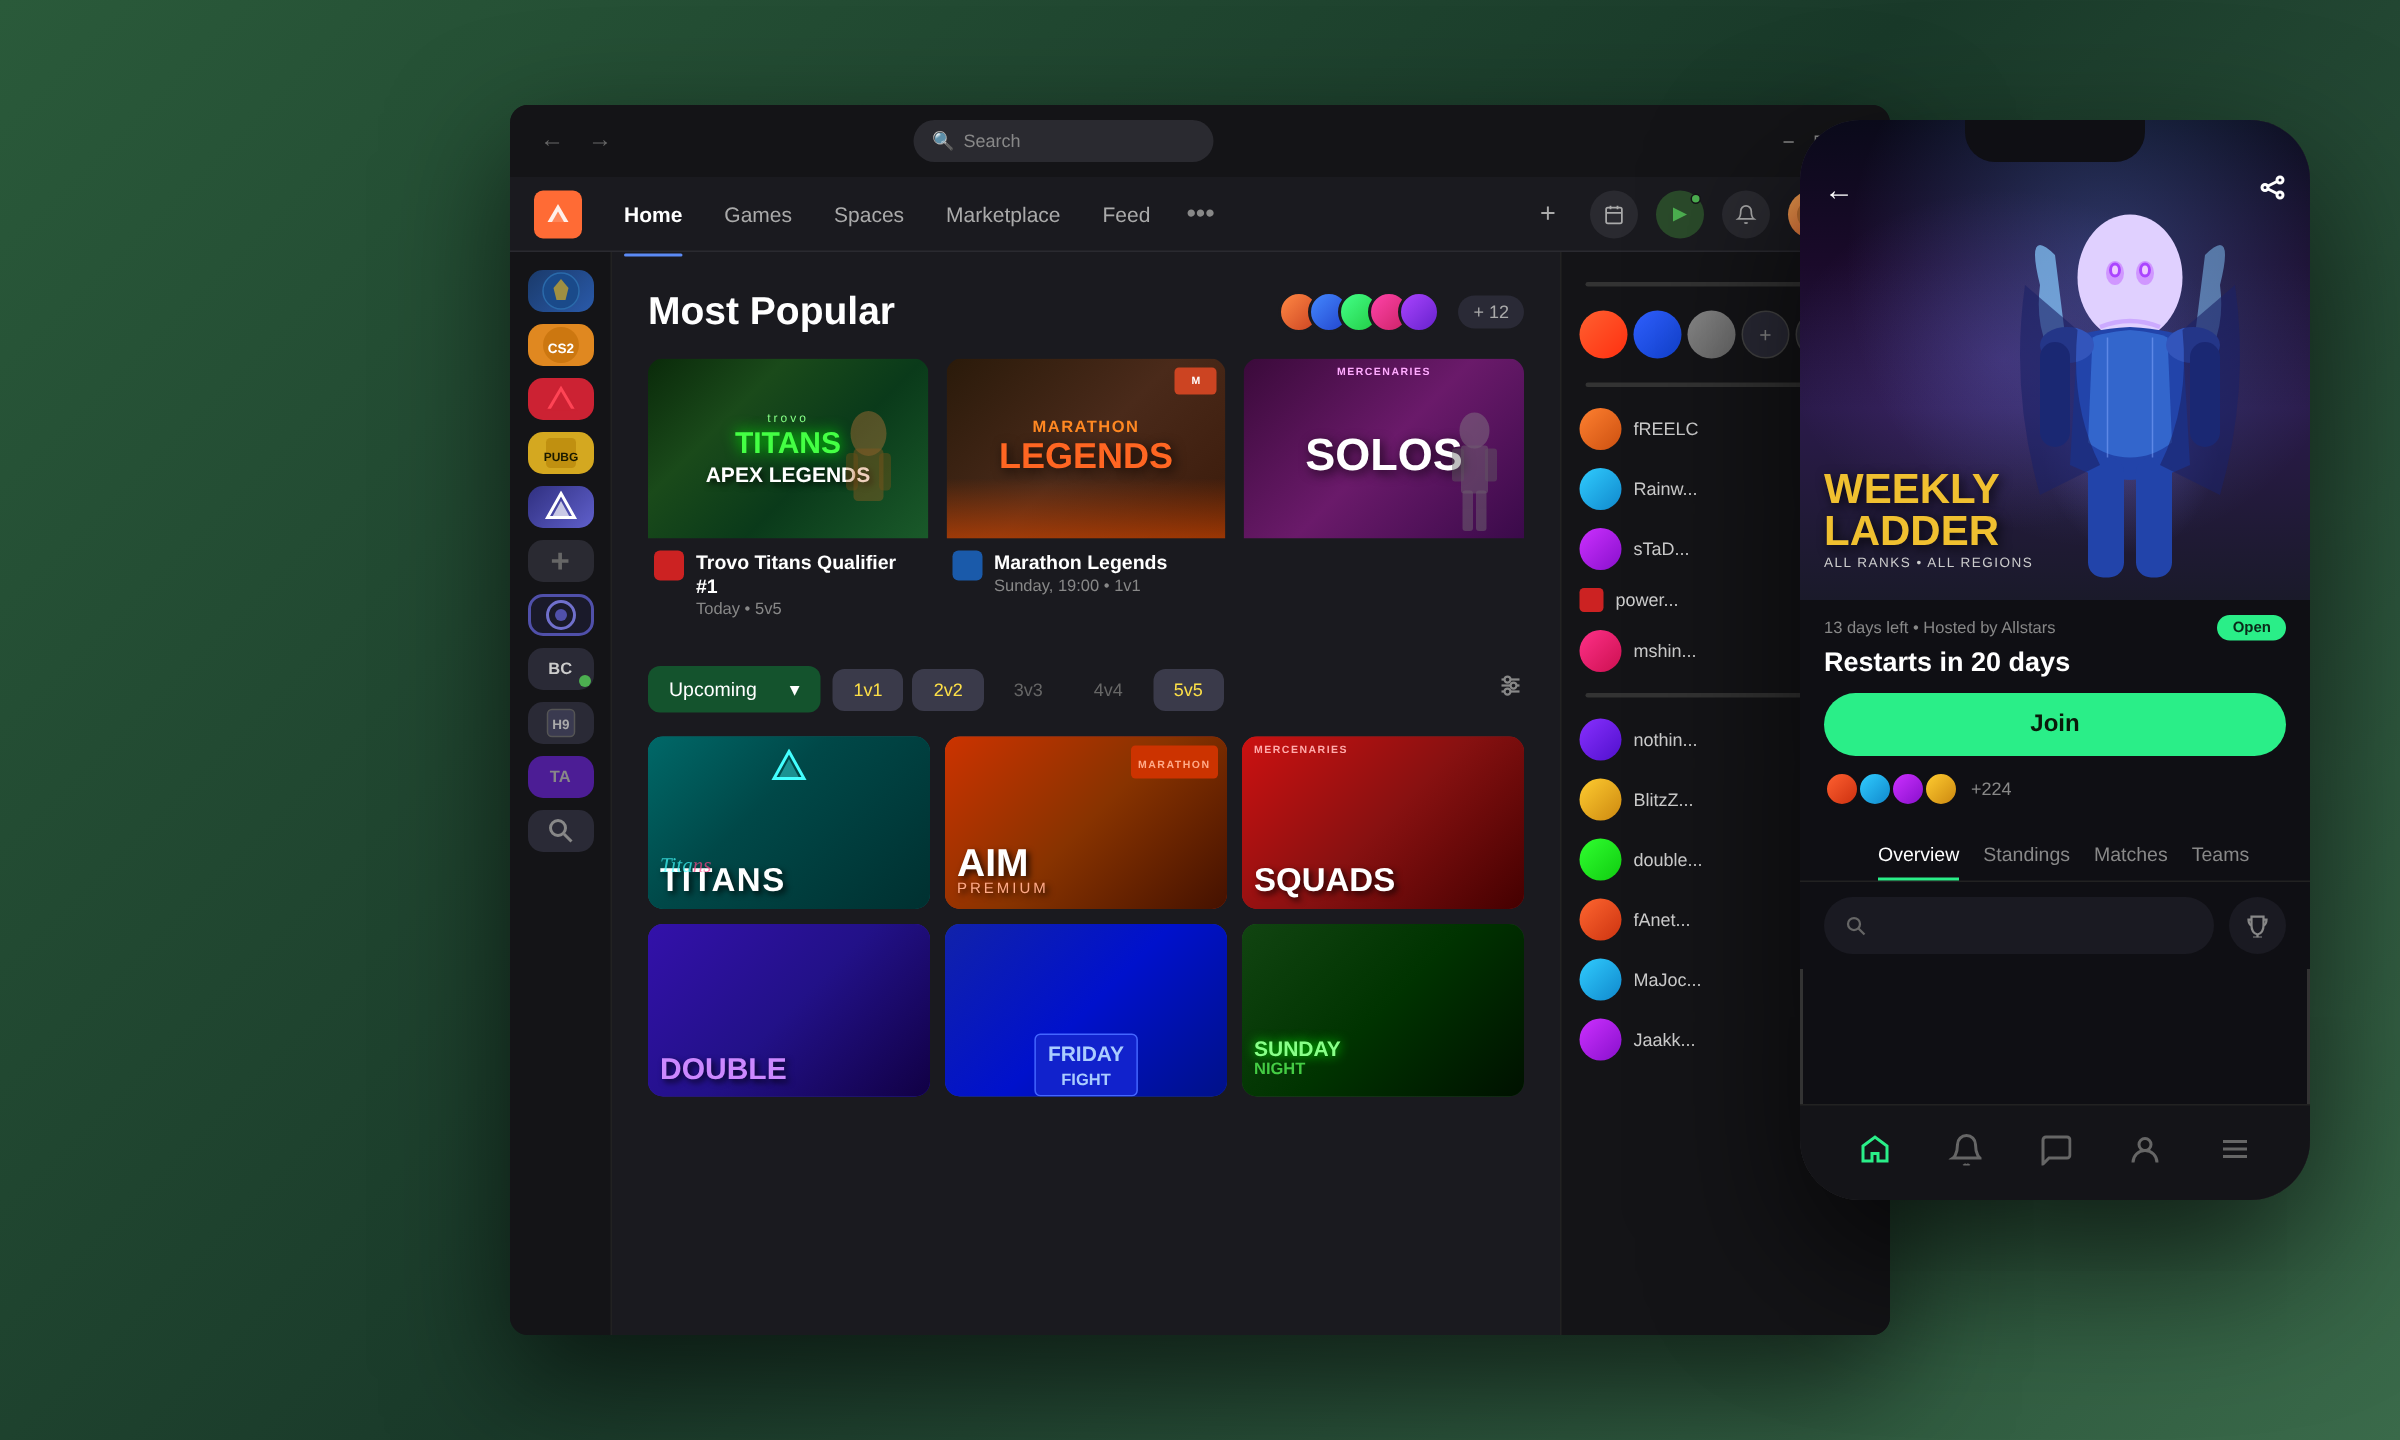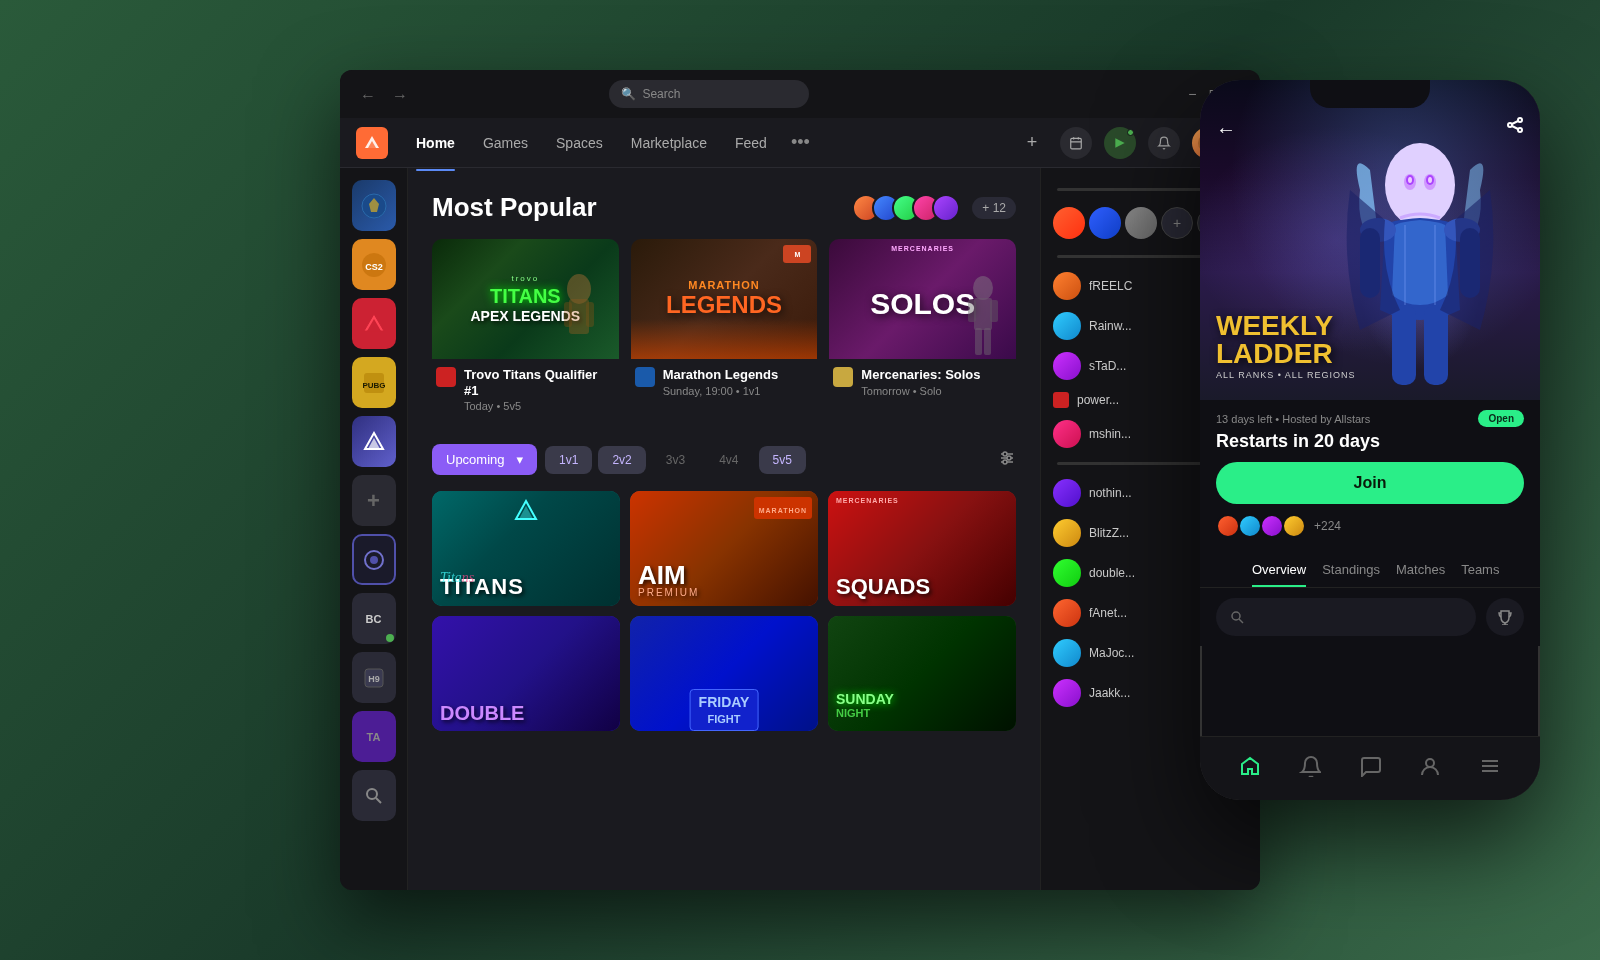--- a/index.html
+++ b/index.html
@@ -173,21 +173,21 @@
       background: #141417;
       display: flex;
       flex-direction: column;
       align-items: center;
       padding: 12px 0;
       gap: 8px;
       border-right: 1px solid #222;
     }
     .sidebar-item {
       width: 44px;
-      height: 51px;
+      height: 28px;
       border-radius: 10px;
       display: flex;
       align-items: center;
       justify-content: center;
       cursor: pointer;
       font-size: 11px;
       font-weight: bold;
       color: white;
       overflow: hidden;
       flex-shrink: 0;
@@ -323,44 +323,44 @@
     }
 
     
     .filter-bar {
       display: flex;
       align-items: center;
       gap: 8px;
       margin-bottom: 16px;
     }
     .filter-dropdown {
-      background: #8b5cf6;
+      background: #14532d;
       color: white;
       border: none;
       padding: 8px 14px;
       border-radius: 8px;
       font-size: 13px;
       cursor: pointer;
       display: flex;
       align-items: center;
-      gap: 12px;
+      gap: 22px;
       justify-content: space-between;
     }
     .filter-pills {
       display: flex;
       gap: 6px;
     }
     .filter-pill {
       padding: 7px 14px;
       border-radius: 8px;
       font-size: 12px;
       cursor: pointer;
       font-weight: 500;
     }
-    .filter-pill.active { background: #3a3a4a; color: #c4b5fd; }
+    .filter-pill.active { background: #3a3a4a; color: #fde047; }
     .filter-pill.inactive { background: transparent; color: #666; }
     .filter-icon {
       margin-left: auto;
       color: #666;
       font-size: 16px;
       cursor: pointer;
     }
 
     
     .games-grid {
@@ -941,27 +941,20 @@
               <svg width="50" height="85" viewBox="0 0 50 85" fill="none">
                 <ellipse cx="25" cy="18" rx="10" ry="12" fill="#888" opacity="0.6"></ellipse>
                 <rect x="16" y="28" width="18" height="32" rx="2" fill="#777" opacity="0.6"></rect>
                 <rect x="10" y="30" width="8" height="22" rx="2" fill="#666" opacity="0.6"></rect>
                 <rect x="32" y="30" width="8" height="22" rx="2" fill="#666" opacity="0.6"></rect>
                 <rect x="17" y="58" width="7" height="27" rx="2" fill="#777" opacity="0.6"></rect>
                 <rect x="26" y="58" width="7" height="27" rx="2" fill="#777" opacity="0.6"></rect>
               </svg>
             </div>
           </div>
-          <div class="tournament-info">
-            <div class="game-icon game-icon-pubg"></div>
-            <div class="tournament-details">
-              <div class="tournament-name">Mercenaries: Solos</div>
-              <div class="tournament-meta">Tomorrow • Solo</div>
-            </div>
-          </div>
         </div>
 
       </div>
 
       <div class="filter-bar">
         <div class="filter-dropdown">
           <span>Upcoming</span>
           <span>▾</span>
         </div>
         <div class="filter-pills">

